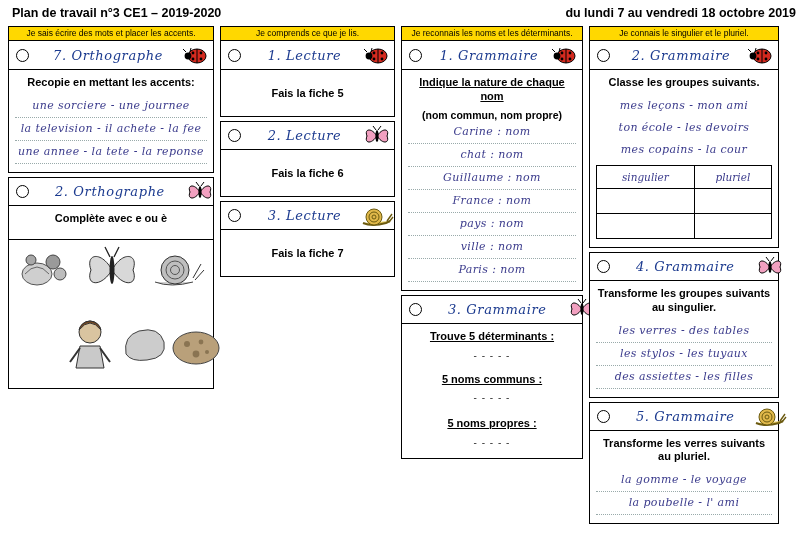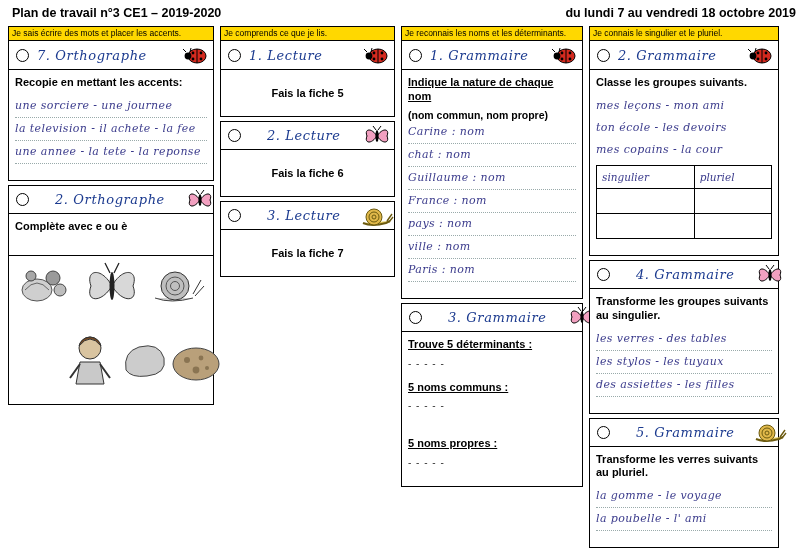--- a/index.html
+++ b/index.html
@@ -19,21 +19,21 @@
     font-weight:bold;font-size:12.5px;
   }
   .header .left{letter-spacing:0px;}
   .header .right{letter-spacing:0px;}
 
   
   .columns{
     position:absolute;top:26px;left:8px;right:8px;
     display:flex;gap:6px;align-items:flex-start;
   }
-  .col{display:flex;flex-direction:column;}
+  .col{display:flex;flex-direction:column;text-align:center;}
   .col1{width:206px;}
   .col2{width:175px;}
   .col3{width:182px;}
   .col4{width:190px;}
 
   
   .banner{
     background:#ffd800;
     border:1px solid #000;
     font-size:8.5px;
@@ -66,21 +66,21 @@
   }
   .mascot{
     width:34px;height:27px;flex:none;
     display:flex;align-items:center;justify-content:center;
   }
   .mascot svg{display:block;}
 
   
   .block{
     border:1px solid #000;border-top:none;
-    padding:4px 6px 16px 6px;
+    padding:4px 6px 8px 6px;
     box-sizing:border-box;
     background:#fff;
   }
   .instr{
     font-size:11px;font-weight:bold;line-height:1.25;margin:2px 0 5px 0;
   }
   .instr.underline{text-decoration:underline;}
   .instr-sub{font-size:10.5px;font-weight:bold;}
 
   
@@ -320,21 +320,21 @@
             <ellipse cx="15" cy="11" rx="1.6" ry="6" fill="#000"></ellipse>
             <path d="M14 5 L11 1 M16 5 L19 1" stroke="#000" stroke-width="1"></path>
           </svg>
         </span>
       </div>
       <div class="block">
         <div class="instr underline">Trouve 5 déterminants :</div>
         <div class="dashline">- - - - -</div>
         <div class="instr underline" style="margin-top:10px;">5 noms communs :</div>
         <div class="dashline">- - - - -</div>
-        <div class="instr underline" style="margin-top:24px;">5 noms propres :</div>
+        <div class="instr underline" style="margin-top:12px;">5 noms propres :</div>
         <div class="dashline">- - - - -</div>
       </div>
     </div>
 
     <div class="col col4">
       <div class="banner">Je connais le singulier et le pluriel.</div>
 
       <div class="subject">
         <span class="bullet"></span>
         <span class="title">2. Grammaire</span>

